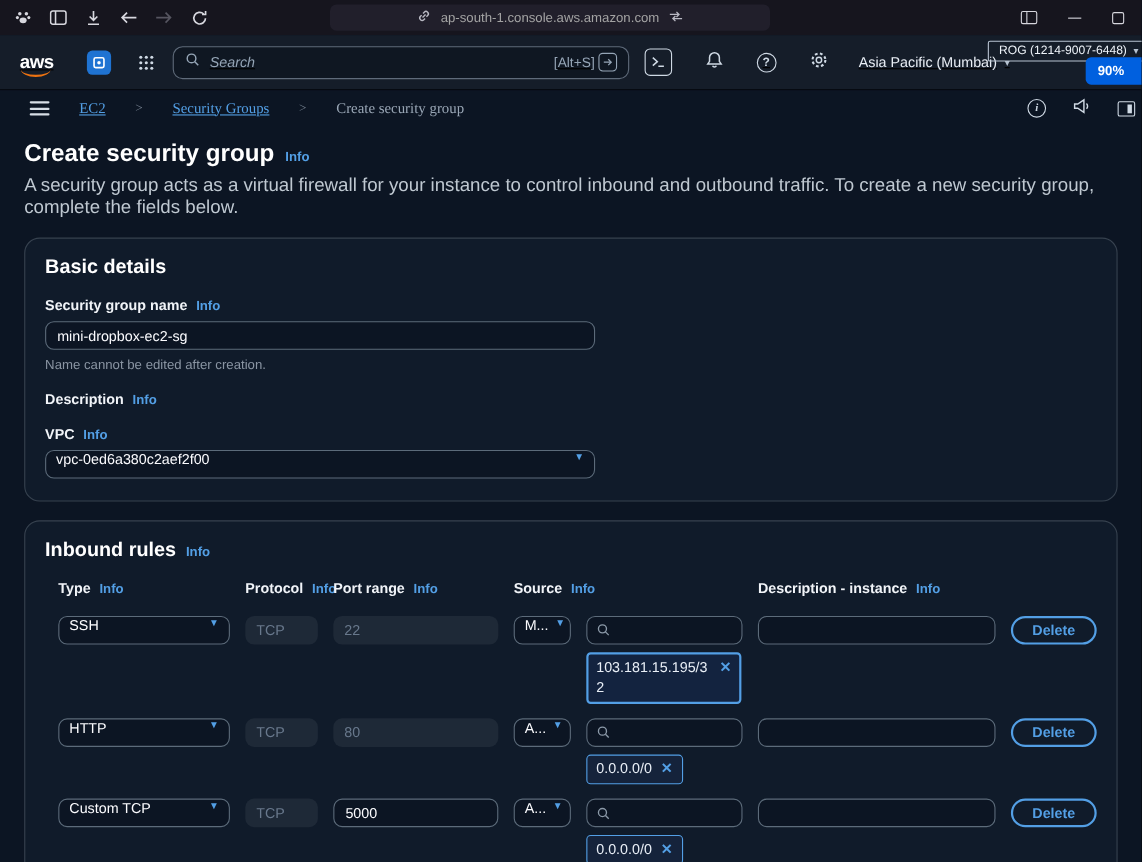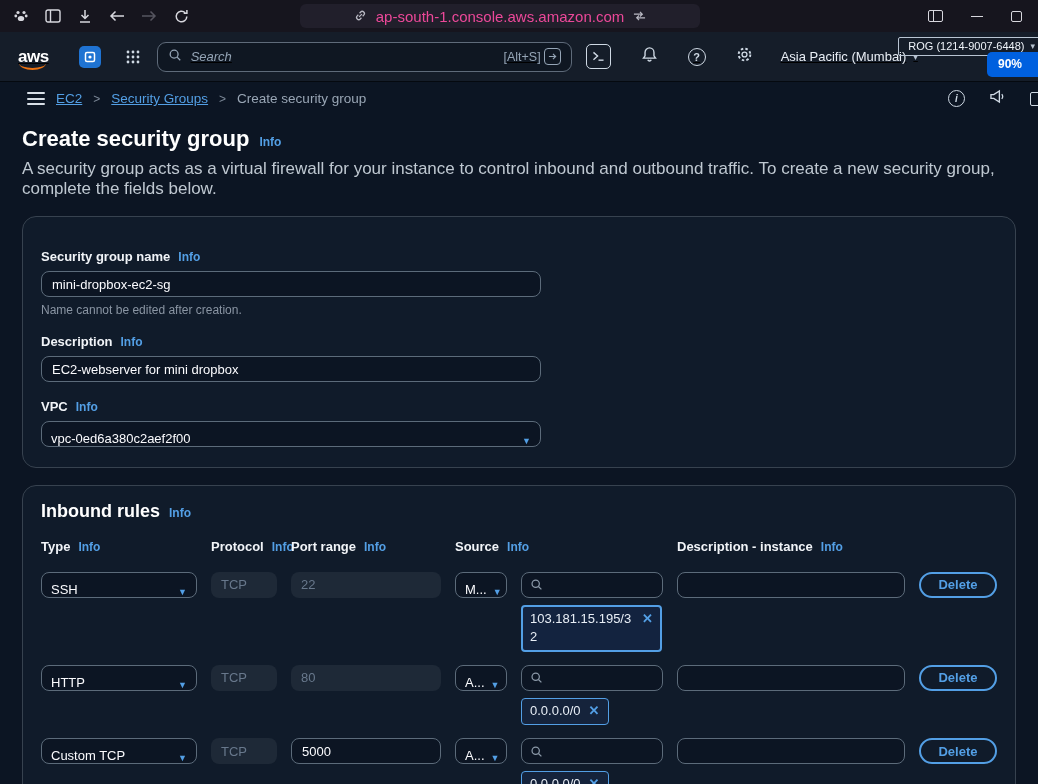--- a/index.html
+++ b/index.html
@@ -4,21 +4,21 @@
 <style>
   * { box-sizing: border-box; margin: 0; padding: 0; }
   html,body { background:#000; }
   body { font-family:"Liberation Sans", sans-serif; }
   .screen { width:1038px; height:784px; background:#0c1523; position:relative; overflow:hidden; }
 
   
   .browser-bar { height:32px; background:#16151e; display:flex; align-items:center; padding:0 12px; gap:14px; }
   .bicon { width:18px; height:18px; display:flex; align-items:center; justify-content:center; flex:0 0 auto; }
   .url-bar { margin-left:96px; margin-right:auto; width:400px; height:24px; background:#211f2b; border-radius:6px;
-             display:flex; align-items:center; justify-content:center; gap:9px; color:#ec4899; font-size:15px; }
+             display:flex; align-items:center; justify-content:center; gap:9px; color:#a3a3a3; font-size:12px; }
   .win-group { display:flex; align-items:center; gap:28px; padding-right:4px; }
   .glyph-min { width:12px; height:1px; border-top:1.6px solid #d7d7de; }
   .glyph-max { width:11px; height:11px; border:1.6px solid #d7d7de; border-radius:2px; }
   .glyph-pane { width:15px; height:12px; border:1.4px solid #d7d7de; border-radius:2px; position:relative; }
   .glyph-pane::after { content:""; position:absolute; top:0; bottom:0; left:4px; border-left:1.4px solid #d7d7de; }
 
   
   .aws-header { height:50px; background:#151d29; display:flex; align-items:center; padding:0 18px; position:relative;
                 border-bottom:1px solid #05090f;text-decoration:underline; }
   .aws-logo { color:#fff; font-weight:bold; font-size:17px; letter-spacing:-0.5px; position:relative; margin-right:30px; line-height:1; }
@@ -37,21 +37,21 @@
   .help-circle { width:18px; height:18px; border:1.5px solid #cfd9e4; border-radius:50%; color:#cfd9e4;
                  font-size:11px; font-weight:bold; display:flex; align-items:center; justify-content:center; }
   .region { color:#e9eef5; font-size:13px; margin-left:28px; display:flex; gap:7px; align-items:center; white-space:nowrap; }
   .caret-sm { color:#b6c2d0; font-size:9px; }
   .account-box { position:absolute; top:5px; right:-14px; border:1.6px solid #b8c4d2; border-radius:2px;
                  padding:2px 16px 3px 9px; display:flex; align-items:center; gap:6px; color:#eef3f9; font-size:11px; z-index:4; white-space:nowrap; }
   .zoom-badge { position:absolute; top:20px; right:0; background:#0060df; color:#fff; font-size:12px; font-weight:600;
                 padding:5px 16px 6px 11px; border-radius:5px 0 0 5px; z-index:6; }
 
   
-  .crumbbar { height:33px; display:flex; align-items:center; padding:0 2px 0 27px; gap:11px; }
+  .crumbbar { height:33px; display:flex; align-items:center; padding:0 16px 0 27px; gap:27px;font-family:Liberation Serif, serif; }
   .hamburger { width:18px; display:flex; flex-direction:column; gap:3.5px; }
   .hamburger span { height:2px; background:#d7dee6; border-radius:1px; }
   .crumb-link { color:#539fe5; font-size:13.5px; text-decoration:underline; cursor:pointer; }
   .crumb-sep { color:#7d8998; font-size:12px; }
   .crumb-cur { color:#99a6b5; font-size:13.5px; }
   .crumb-icons { margin-left:auto; display:flex; gap:24px; align-items:center; }
   .info-circle { width:17px; height:17px; border:1.5px solid #cfd9e4; border-radius:50%; color:#cfd9e4;
                  font-size:10px; font-weight:bold; font-style:italic; display:flex; align-items:center; justify-content:center; }
   .half-icon { width:16px; height:14px; border:1.5px solid #cfd9e4; border-radius:2px; margin-right:-10px; position:relative; }
   .half-icon::after { content:""; position:absolute; top:2px; bottom:2px; right:2px; width:4px; background:#cfd9e4; }
@@ -65,26 +65,26 @@
 
   .card { background:#101b2a; border:1px solid #37424f; border-radius:14px; margin-top:17px; padding:15px 18px 20px; }
   .card-title { font-size:18px; font-weight:bold; color:#ffffff; display:flex; align-items:baseline; gap:9px; }
   .field-label { font-size:13px; font-weight:bold; color:#f1f4f8; margin-top:17px; display:flex; gap:8px; align-items:baseline; }
   .hint { color:#8a95a3; font-size:12px; margin-top:6px; }
 
   .text-input { height:26px; background:#0c1523; border:1.5px solid #5c6b7a; border-radius:8px; color:#fbfbfe;
                 font-size:13px; padding:0 10px; font-family:inherit; outline:none; }
   .w500 { width:500px; margin-top:7px; display:block; }
   .select { height:26px; background:#0c1523; border:1.5px solid #5c6b7a; border-radius:8px; color:#fbfbfe; font-size:13px;
-            padding:0 9px; display:flex; align-items:flex-end; justify-content:space-between; gap:6px; cursor:pointer; }
+            padding:0 9px; display:flex; align-items:flex-start; justify-content:space-between; gap:6px; cursor:pointer; }
   .select .caret { color:#539fe5; font-size:9px; }
   .select.w500 { margin-top:7px; }
 
   
-  .rules-head, .rule-row { display:grid; grid-template-columns:156px 66px 150px 52px 142px 1fr 78px; column-gap:14px; align-items:start; }
+  .rules-head, .rule-row { display:grid; grid-template-columns:156px 66px 150px 52px 142px 1fr 78px; column-gap:14px; align-items:start;margin-left:12px; }
   .rules-head { margin-top:13px; }
   .col-h { font-size:13px; font-weight:bold; color:#f1f4f8; line-height:1.8; }
   .col-h .info { margin-left:8px; }
   .col-source { grid-column:4 / 6; }
   .rule-row { margin-top:13px; }
   .rule-row .text-input, .rule-row .select { width:100%; }
   .input-dis { height:26px; width:100%; background:#1e2937; border:none; border-radius:8px; color:#68788c;
                font-size:13px; padding:4px 10px; font-family:inherit; }
   .src-cell { display:flex; flex-direction:column; align-items:flex-start; }
   .search-box { height:26px; width:100%; border:1.5px solid #5c6b7a; border-radius:8px; background:#0c1523;
@@ -267,33 +267,33 @@
 
   <div class="content">
 
     <div class="title-row">
       <span class="page-title">Create security group</span>
       <span class="info">Info</span>
     </div>
     <div class="subtitle">A security group acts as a virtual firewall for your instance to control inbound and outbound traffic. To create a new security group, complete the fields below.</div>
 
     <div class="card">
+      <div class="card-title">Basic details</div>
 
       <div class="field-label">
         <span>Security group name</span>
         <span class="info">Info</span>
       </div>
       <input class="text-input w500" value="mini-dropbox-ec2-sg" style="">
       <div class="hint">Name cannot be edited after creation.</div>
 
       <div class="field-label">
         <span>Description</span>
         <span class="info">Info</span>
       </div>
-      <input class="text-input w500" value="EC2-webserver for mini dropbox" style="">
 
       <div class="field-label">
         <span>VPC</span>
         <span class="info">Info</span>
       </div>
       <div class="select w500">
         <span>vpc-0ed6a380c2aef2f00</span>
         <span class="caret">▼</span>
       </div>
     </div>

